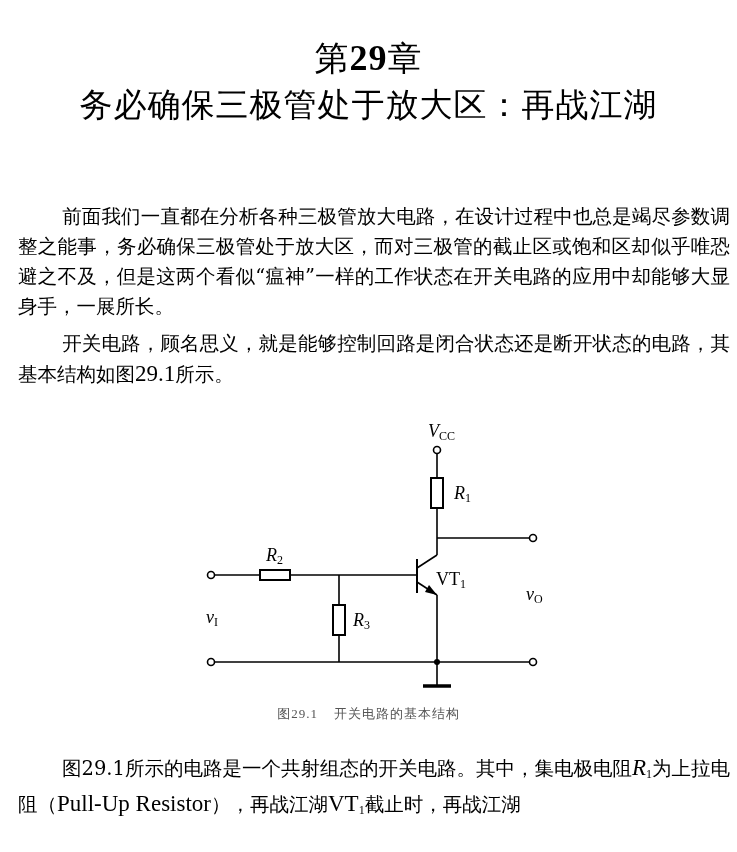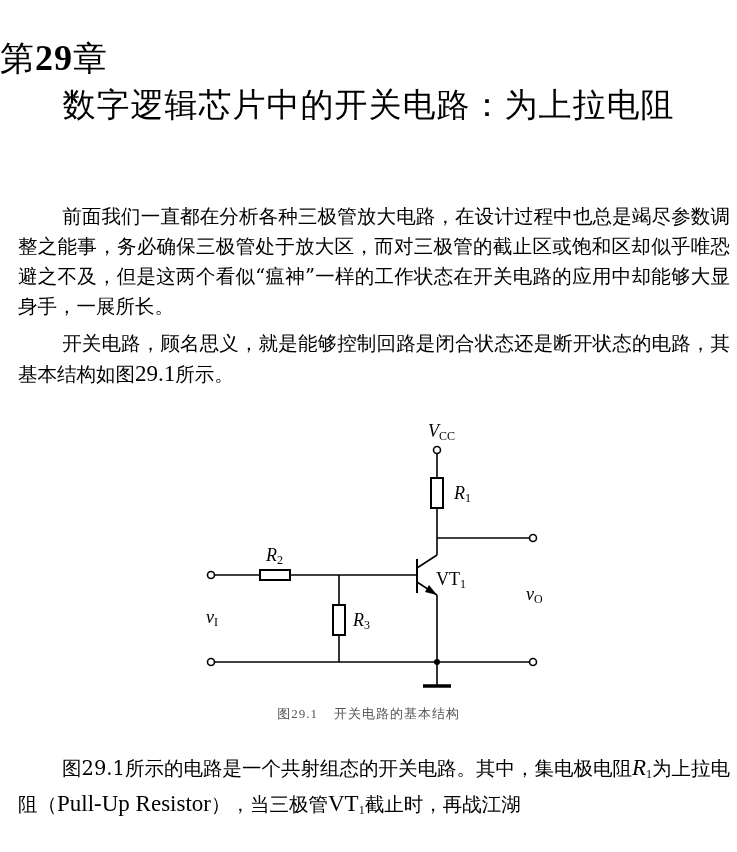--- a/index.html
+++ b/index.html
@@ -1,18 +1,18 @@
 <!DOCTYPE html>
 <html><head>
 <meta charset="utf-8">
 <style>
   html, body { margin:0; padding:0; background:#ffffff; }
   body { width:737px; height:852px; position:relative; overflow:hidden;
          font-family:"DejaVu Serif","Liberation Serif",serif; color:#000; }
-  .chapter-num { position:absolute; top:38px; left:0; width:737px; text-align:left;
+  .chapter-num { position:absolute; top:38px; left:0; width:737px; text-align:center;
                  font-size:34px; line-height:40px; letter-spacing:1px; }
   .chapter-num .num { font-family:"Liberation Serif",serif; font-weight:bold; font-size:36px; }
   .chapter-title { position:absolute; top:84px; left:0; width:737px; text-align:center;
                    font-size:33px; line-height:42px; letter-spacing:1px; }
   .para { position:absolute; left:18px; width:712px; font-size:19.5px; line-height:30px;
           text-align:justify; }
   .para .indent { display:inline-block; width:44px; }
   .p1 { top:202px; }
   .p2 { top:329px; }
   .p3 { top:753px; }
@@ -24,21 +24,21 @@
              font-size:13px; color:#555; letter-spacing:1px; }
   .caption .cap-num { font-family:"Liberation Serif",serif; margin-right:16px; }
   svg text { font-family:"Liberation Serif",serif; }
 </style>
 </head>
 <body>
 
 <div class="chapter-num">
   <span>第</span><span class="num">29</span><span>章</span>
 </div>
-<div class="chapter-title">数字逻辑芯片中的开关电路：为上拉电阻</div>
+<div class="chapter-title">务必确保三极管处于放大区：再战江湖</div>
 
 <div class="para p1"><span class="indent"></span><span>前面我们一直都在分析各种三极管放大电路，在设计过程中也总是竭尽参数调整之能事，务必确保三极管处于放大区，而对三极管的截止区或饱和区却似乎唯恐避之不及，但是这两个看似“瘟神”一样的工作状态在开关电路的应用中却能够大显身手，一展所长。</span></div>
 
 <div class="para p2"><span class="indent"></span><span>开关电路，顾名思义，就是能够控制回路是闭合状态还是断开状态的电路，其基本结构如图</span><span class="latin">29.1</span><span>所示。</span></div>
 
 <svg class="figure" width="737" height="852" viewBox="0 0 737 852">
   <g stroke="#000" stroke-width="1.6" fill="none">
 
     <circle cx="437" cy="450" r="3.5" fill="#fff"></circle>
     <line x1="437" y1="454" x2="437" y2="478"></line>
@@ -76,13 +76,13 @@
   <text x="454" y="499" font-size="18" font-style="italic"><tspan>R</tspan><tspan font-style="normal" font-size="12" dy="3">1</tspan></text>
   <text x="266" y="561" font-size="18" font-style="italic"><tspan>R</tspan><tspan font-style="normal" font-size="12" dy="3">2</tspan></text>
   <text x="353" y="626" font-size="18" font-style="italic"><tspan>R</tspan><tspan font-style="normal" font-size="12" dy="3">3</tspan></text>
   <text x="436" y="585" font-size="18"><tspan>VT</tspan><tspan font-size="12" dy="3">1</tspan></text>
   <text x="206" y="623" font-size="18" font-style="italic"><tspan>v</tspan><tspan font-style="normal" font-size="12" dy="3">I</tspan></text>
   <text x="526" y="600" font-size="18" font-style="italic"><tspan>v</tspan><tspan font-style="normal" font-size="12" dy="3">O</tspan></text>
 </svg>
 
 <div class="caption"><span class="cap-num">图29.1</span><span>开关电路的基本结构</span></div>
 
-<div class="para p3"><span class="indent"></span><span>图29.1</span><span>所示的电路是一个共射组态的开关电路。其中，集电极电阻</span><span class="latin it">R</span><span class="latin sub">1</span><span>为上拉电阻（</span><span class="latin">Pull-Up Resistor</span><span>），当三极管</span><span class="latin">VT</span><span class="latin sub">1</span><span>截止时，再战江湖</span></div>
+<div class="para p3"><span class="indent"></span><span>图29.1</span><span>所示的电路是一个共射组态的开关电路。其中，集电极电阻</span><span class="latin it">R</span><span class="latin sub">1</span><span>为上拉电阻（</span><span class="latin">Pull-Up Resistor</span><span>），再战江湖</span><span class="latin">VT</span><span class="latin sub">1</span><span>截止时，再战江湖</span></div>
 
 </body></html>

